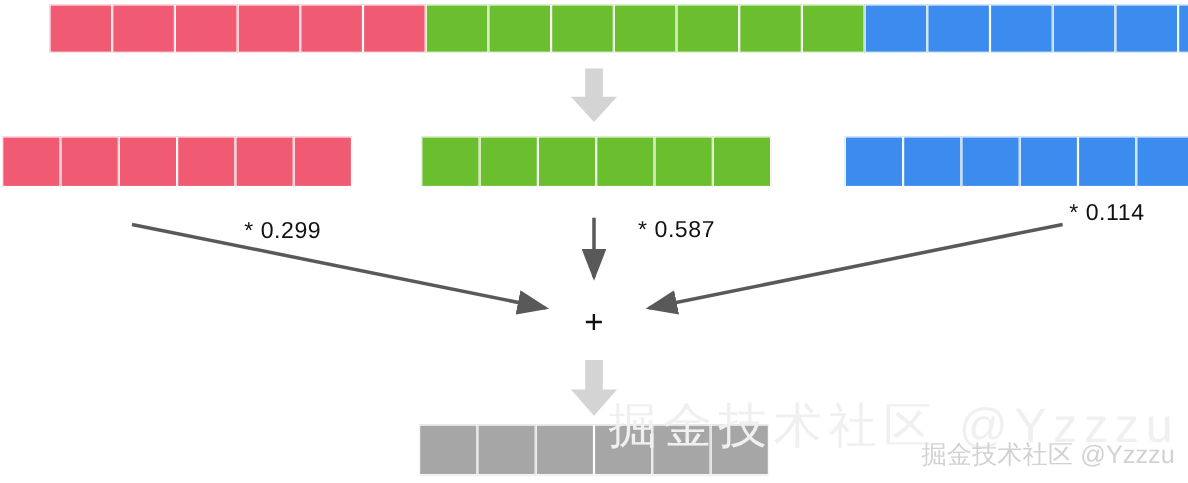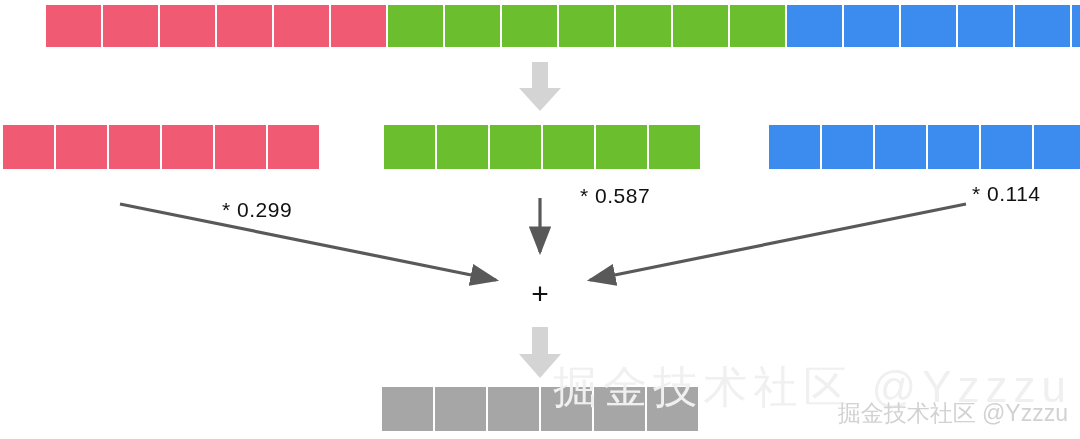--- a/index.html
+++ b/index.html
@@ -59,21 +59,21 @@
 
   
   .coef {
     position: absolute;
     color: #111111;
     font-size: 21px;
     letter-spacing: 0.5px;
     white-space: nowrap;
   }
   #coef-red   { left: 222px; top: 198px; }
-  #coef-green { left: 580px; top: 184px; }
+  #coef-green { left: 580px; top: 197px; }
   #coef-blue  { left: 972px; top: 182px; }
 
   
   #plus-sign {
     position: absolute;
     left: 524px;
     top: 278px;
     width: 32px;
     height: 32px;
     color: #111111;

